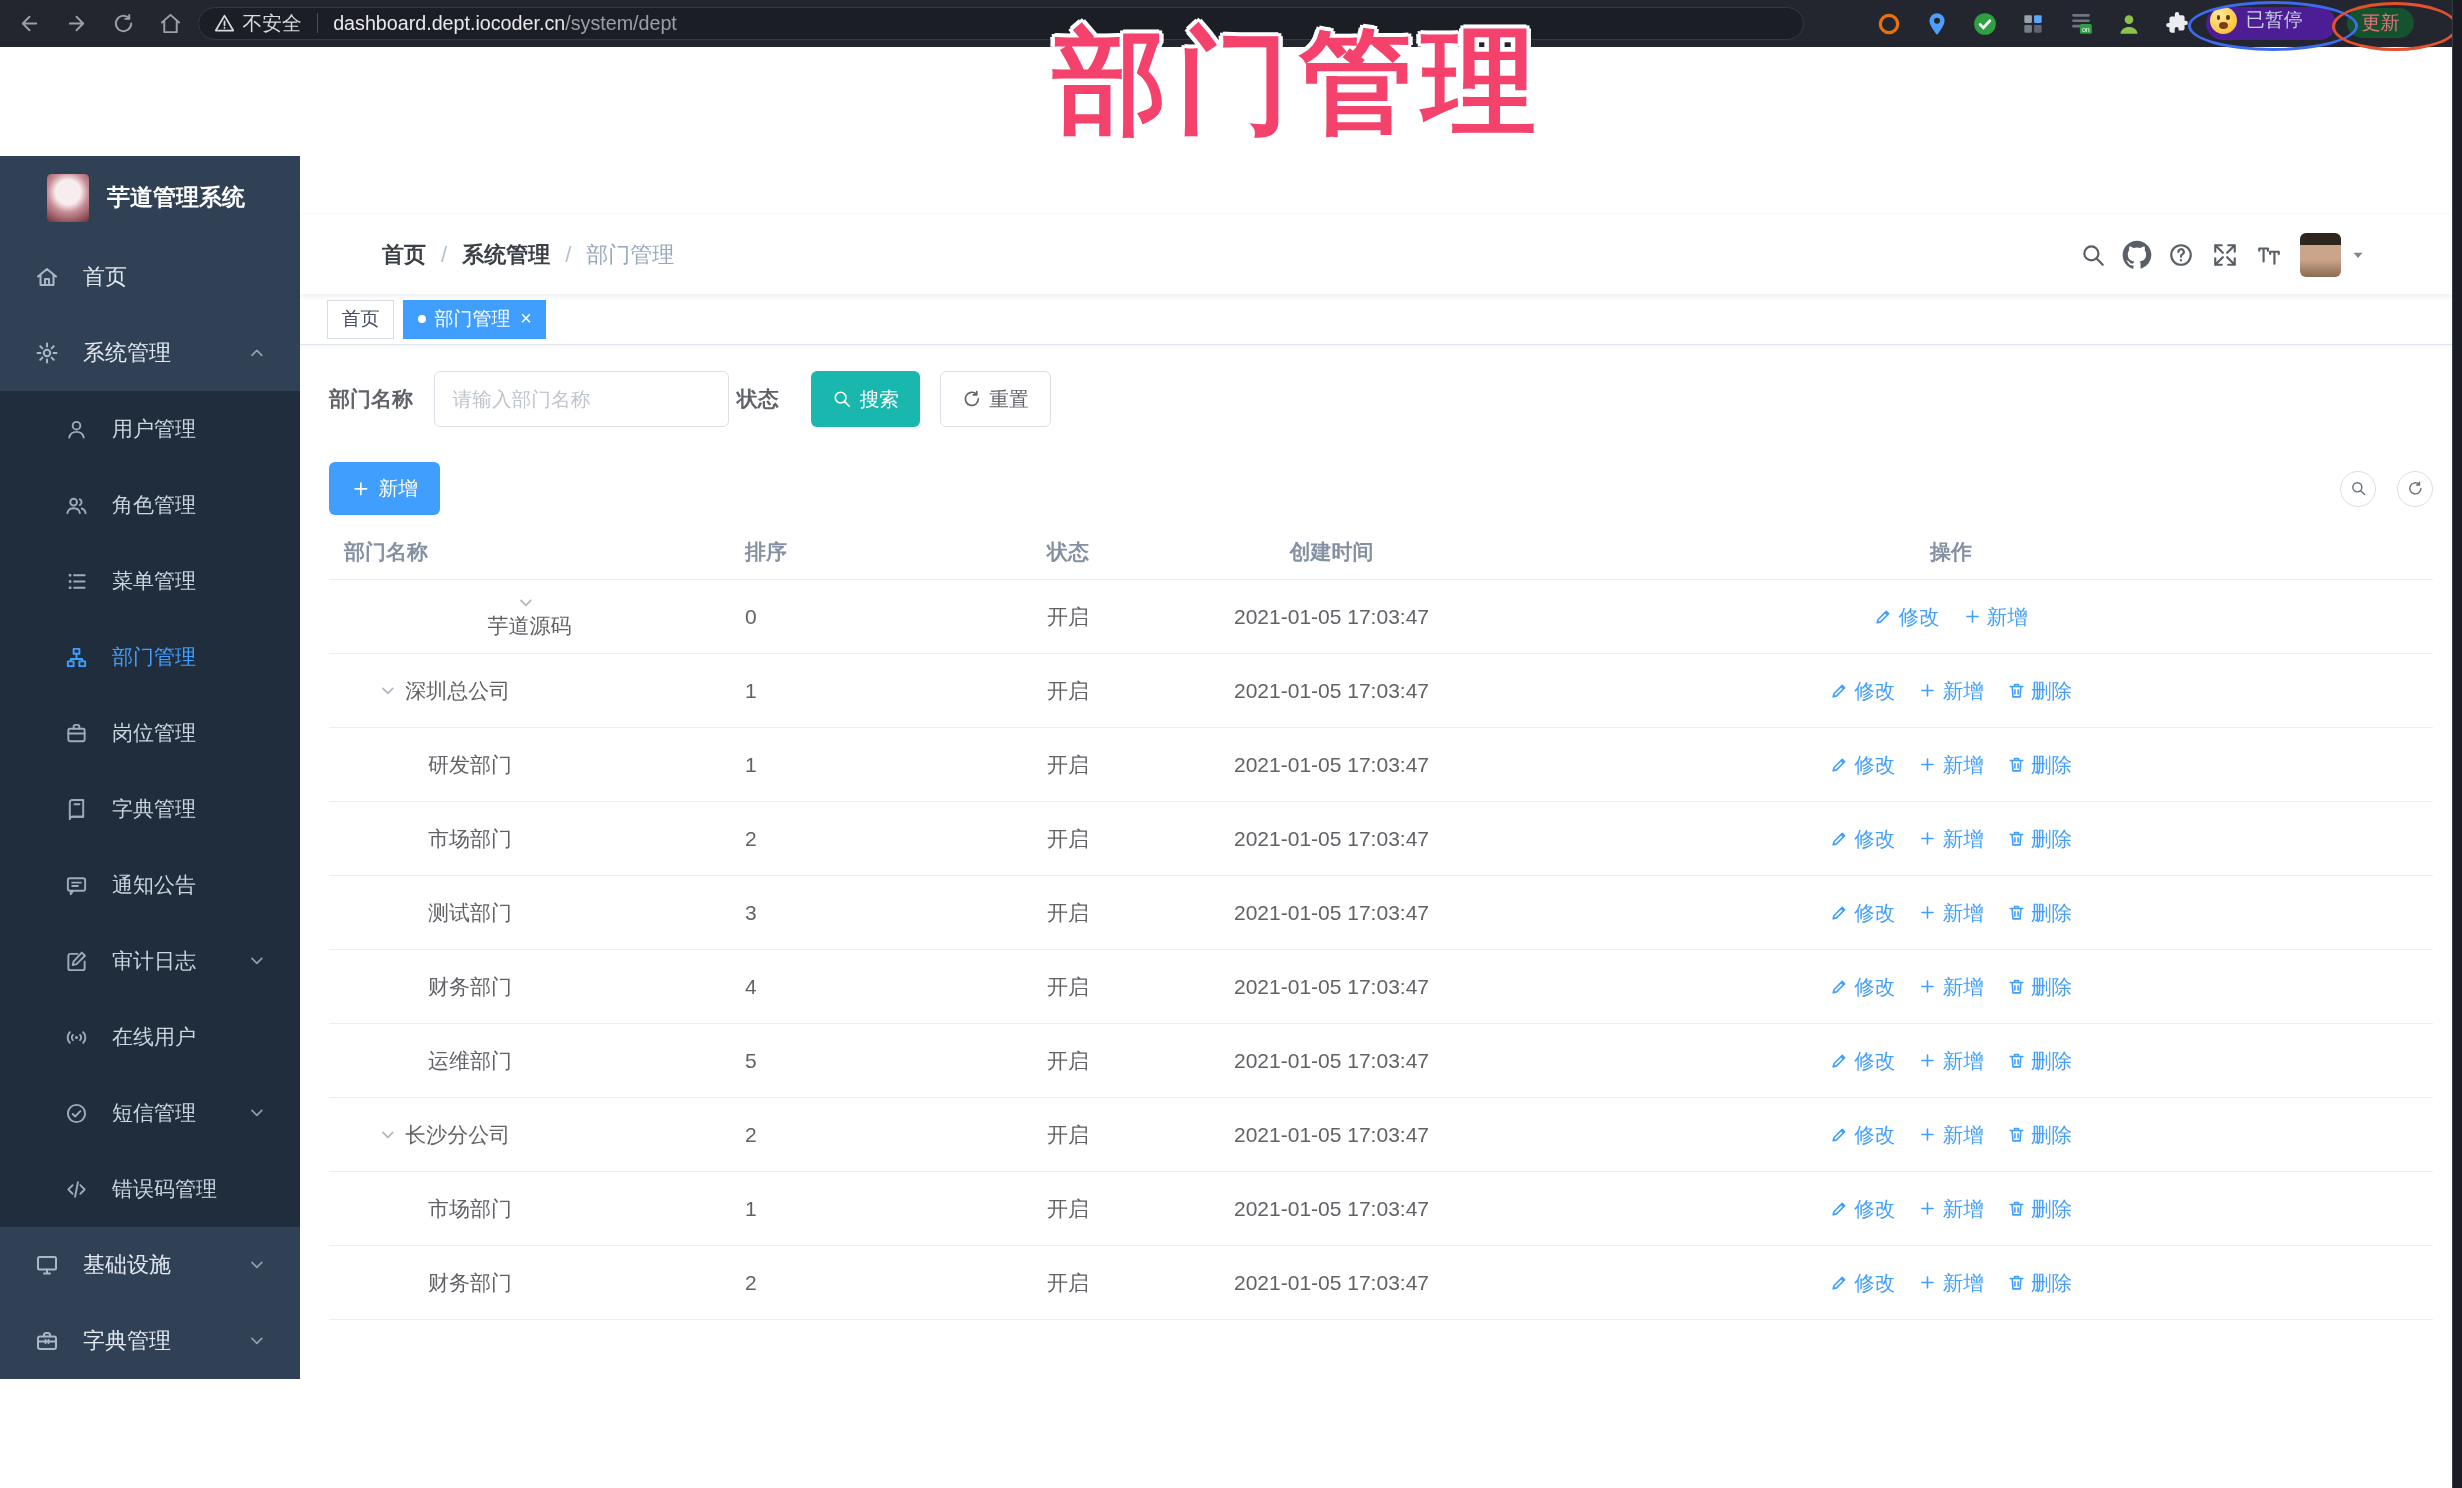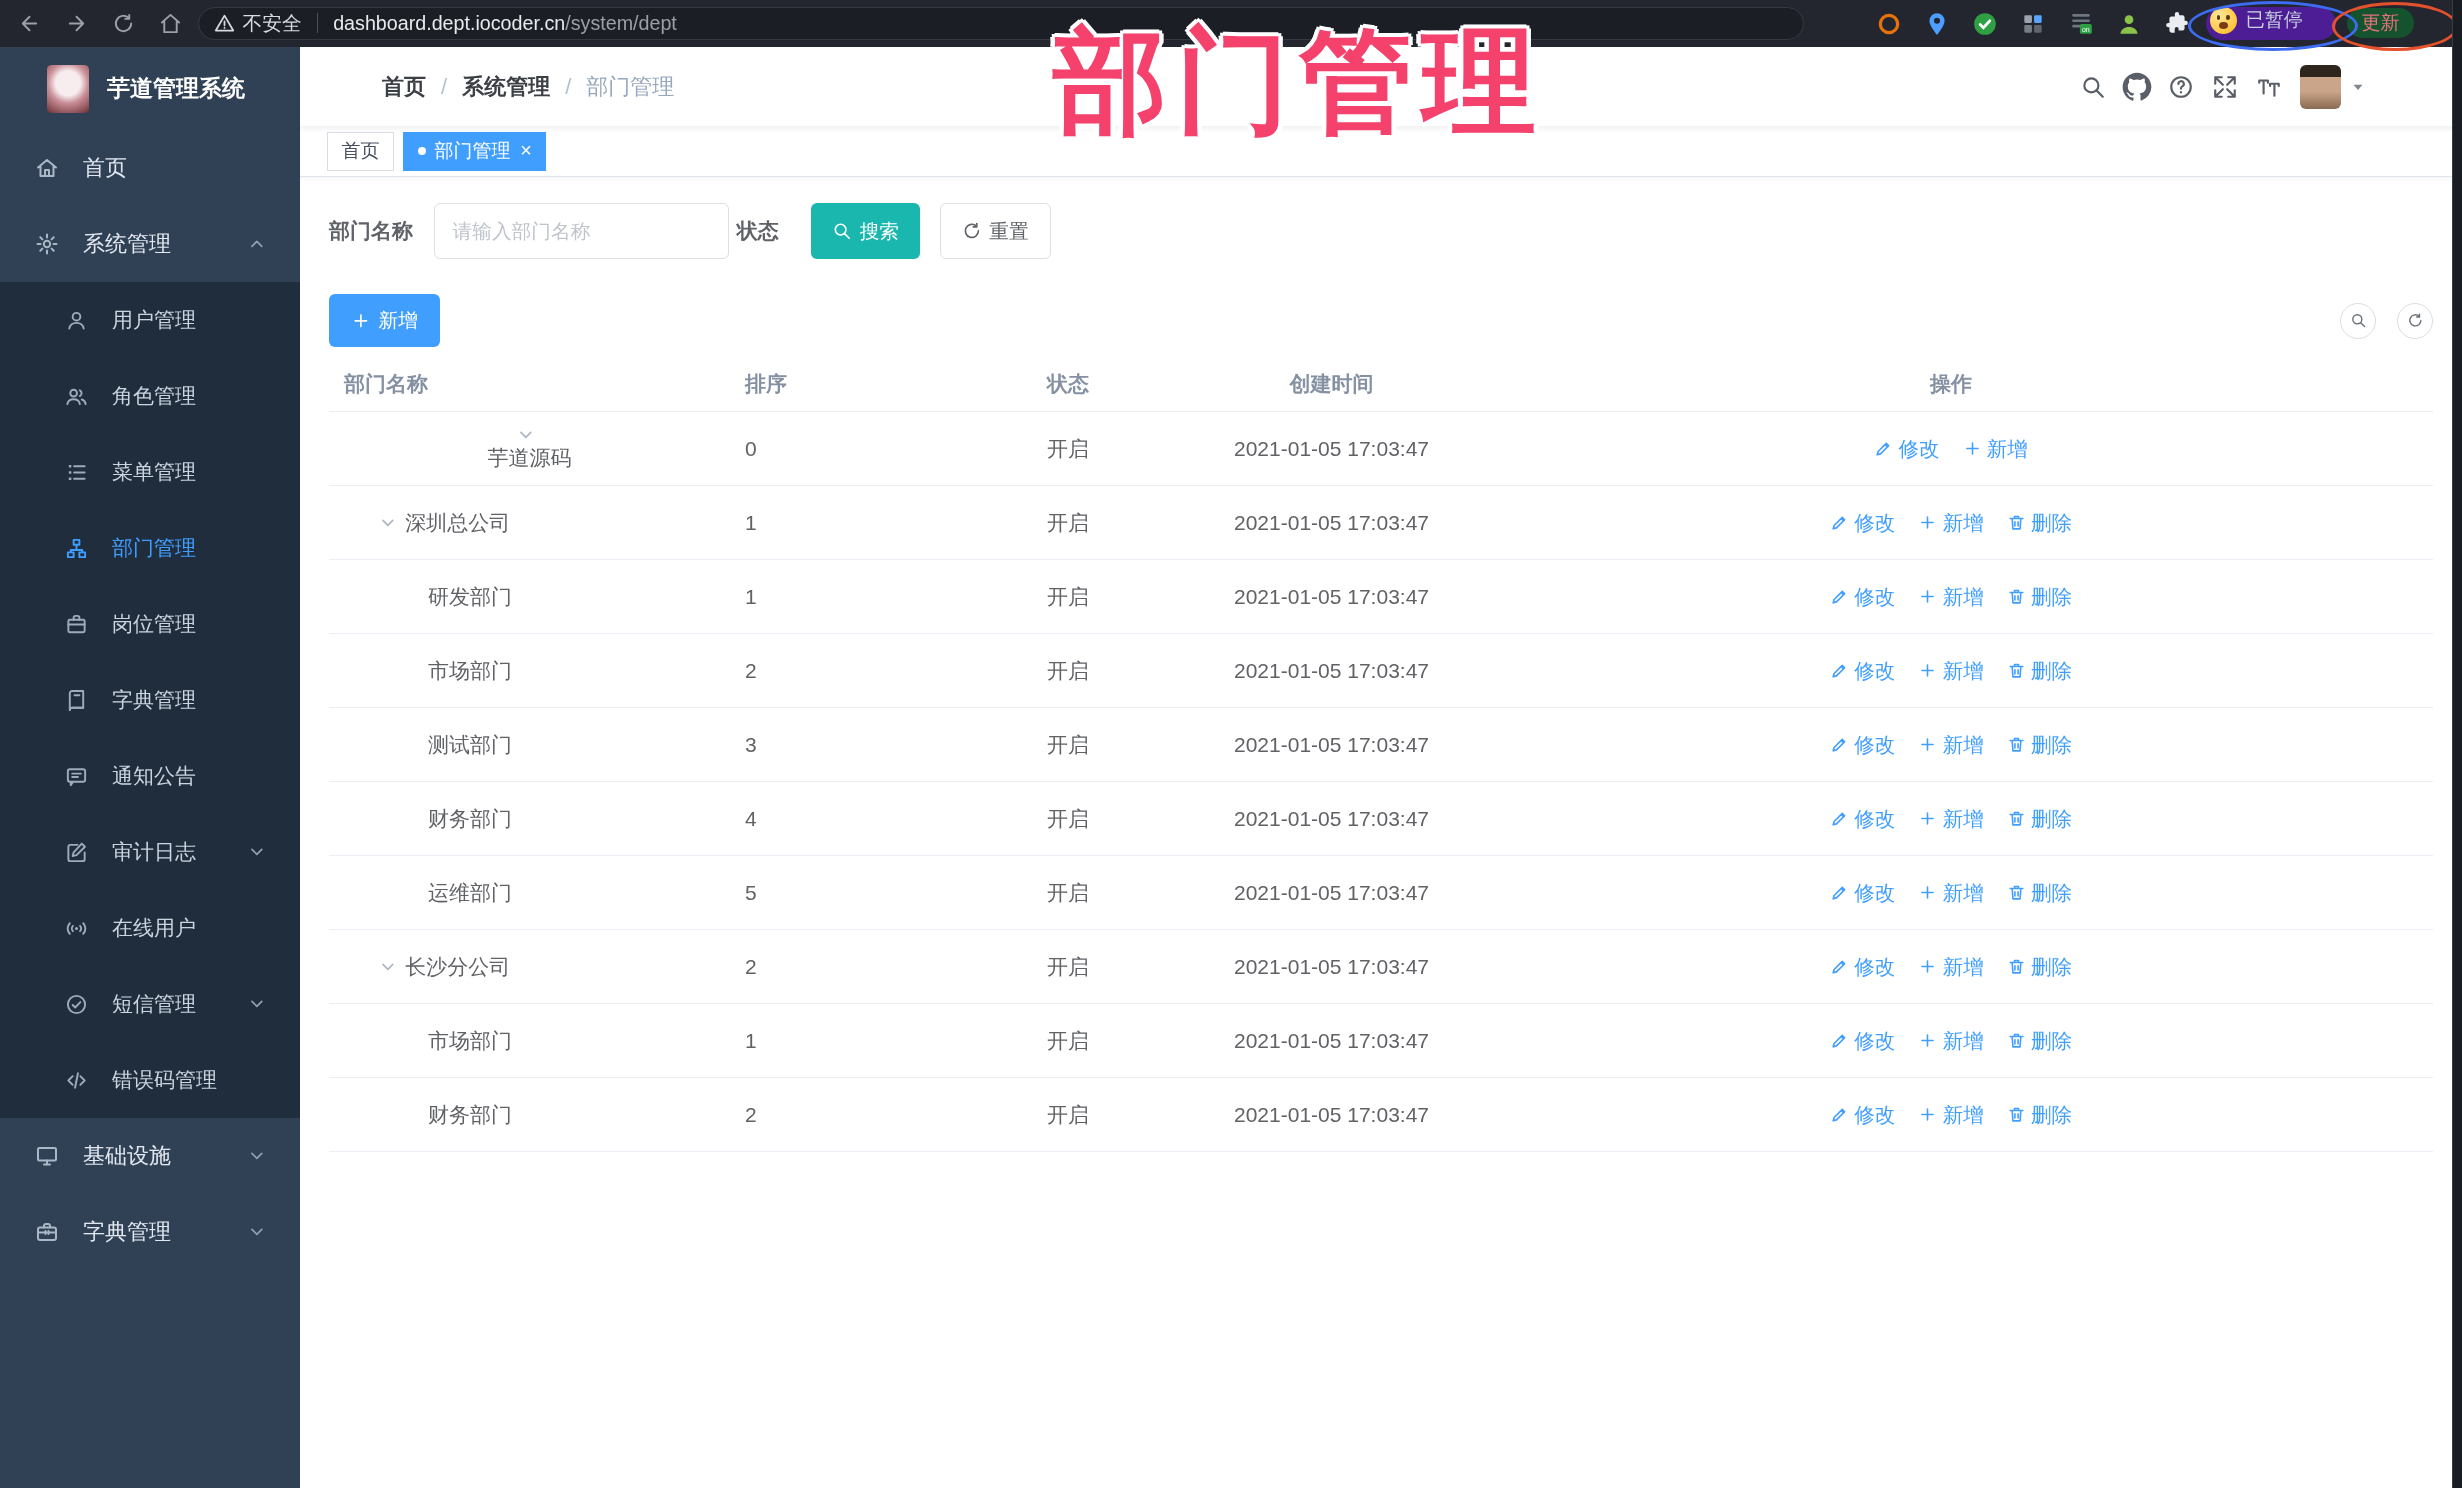--- a/index.html
+++ b/index.html
@@ -32,21 +32,21 @@
   .emoji .mo{position:absolute;left:9px;top:15px;width:9px;height:6.8px;border-radius:50%;background:#7a3b16;}
   .paused-pill .plabel{margin-left:9px;font-size:19px;color:#c9d2e0;}
   .update-chip{position:absolute;left:2347px;top:8.3px;width:67px;height:30px;border-radius:15px;
                background:#14532d;display:flex;align-items:center;justify-content:center;font-size:19px;color:#e3717c;}
   .menu-dots{position:absolute;left:2418px;top:6.8px;width:16.7px;height:33px;color:#e2632f;}
   .ellipse{position:absolute;border-radius:50%;pointer-events:none;z-index:90;}
   .ellipse.blue{left:2188px;top:0.8px;width:164px;height:44px;border:3px solid #3d6cf2;}
   .ellipse.orange{left:2332px;top:1.5px;width:120px;height:43px;border:3px solid #e5512c;}
 
   
-  .app{position:absolute;top:47px;left:0;right:0;bottom:0;display:flex;}
+  .app{position:absolute;top:47px;left:0;right:0;bottom:0;display:flex;align-items:center;}
   .sidebar{width:300px;flex:none;background:#304156;overflow:hidden;}
   .logo{height:83px;display:flex;align-items:center;padding-left:47px;}
   .logo-img{width:42px;height:48px;border-radius:4.5px;flex:none;
             background:radial-gradient(circle at 50% 38%,#f7ecee 0 34%,#c98e96 55%,#6c2f35 100%);}
   .logo-title{margin-left:18px;font-size:23px;font-weight:700;color:#fff;white-space:nowrap;}
   .mi{position:relative;height:76px;display:flex;align-items:center;padding-left:35px;color:#e2e8f0;font-size:22px;}
   .mi .mico{width:24px;height:24px;color:#aab7c6;flex:none;}
   .mi .mlabel{margin-left:24px;white-space:nowrap;}
   .mi .mchev{position:absolute;right:33px;width:19.7px;height:19.7px;color:#94a1b1;}
   .submenu{background:#1f2d3d;}

